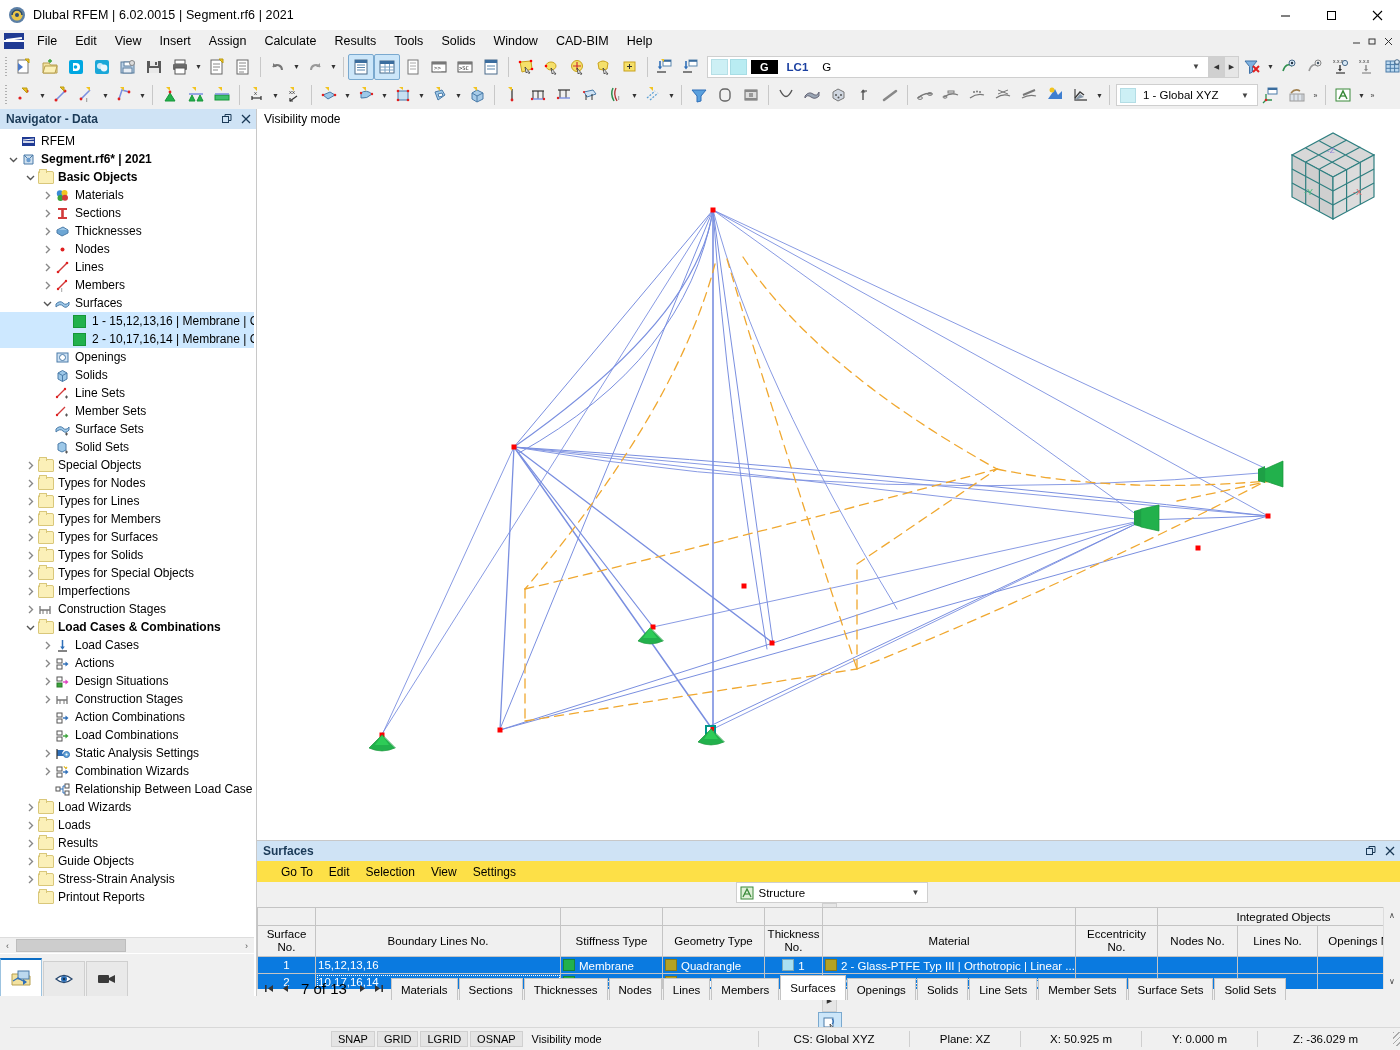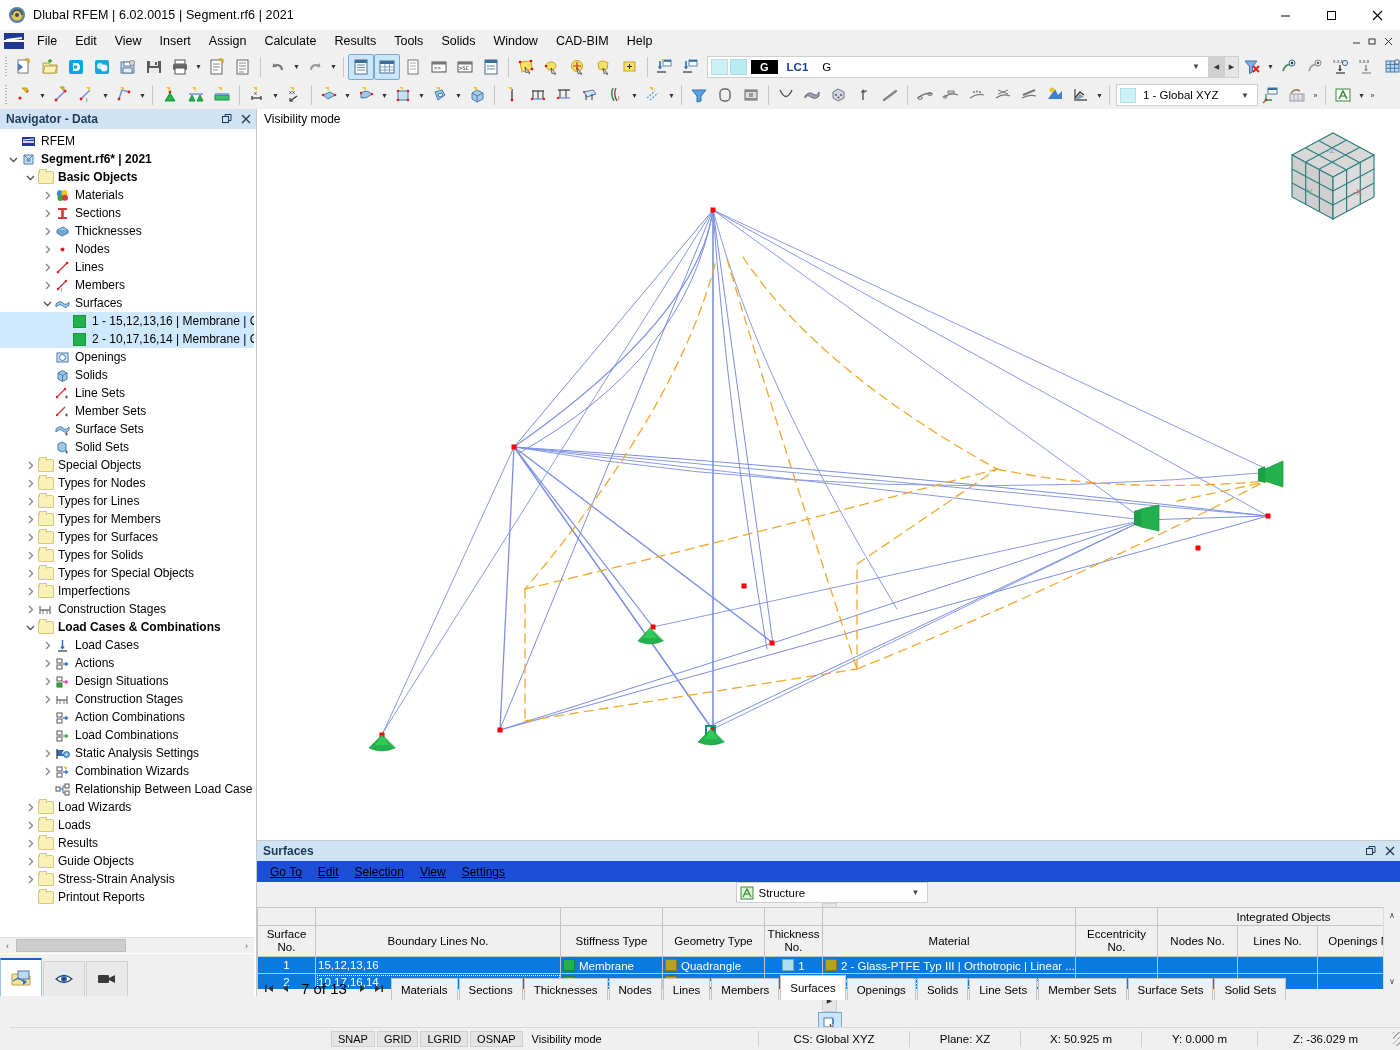--- a/index.html
+++ b/index.html
@@ -96,21 +96,21 @@
   
   .view{position:absolute;left:257px;top:109px;width:1143px;height:731px;background:#fff;
     border-bottom:1px solid #c8c8c8;overflow:hidden;}
   .vis-mode{position:absolute;left:7px;top:3px;font-size:12px;color:#000;}
   .navcube{position:absolute;right:12px;top:12px;width:110px;height:110px;}
 
   
   .tpanel{position:absolute;left:257px;top:841px;width:1143px;height:159px;background:#f0f0f0;}
   .tp-head{height:20px;background:#cfe3f5;display:flex;align-items:center;padding:0 2px 0 6px;}
   .tp-head-title{font-size:12px;font-weight:bold;color:#1b3a57;}
-  .tp-menu{height:21px;display:flex;align-items:center;background:#1d4ed8;padding-left:5px;text-decoration:underline;}
+  .tp-menu{height:21px;display:flex;align-items:center;background:#fde047;padding-left:16px;}
   .tp-menu .menu-item{padding:2px 8px;font-size:12px;}
   .tp-toolbar{height:25px;display:flex;align-items:center;background:#f0f0f0;padding-left:2px;gap:0;flex-direction:column;}
   .tcombo{height:19px;display:flex;align-items:center;background:#fff;border:1px solid #cfcfcf;flex:none;}
   .tcombo .tc-icon{width:15px;height:15px;margin:0 4px 0 3px;display:flex;align-items:center;justify-content:center;}
   .tc-label{font-size:11.5px;}
   .tc-caret{margin-left:auto;font-size:8px;color:#444;padding:0 7px;}
   .tbtn-s{width:22px;height:21px;display:flex;align-items:center;justify-content:center;flex:none;border:1px solid transparent;}
   .tbtn-s.on{background:#cce6f9;border:1px solid #7aa9cf;}
   .tbtn-s.dis{opacity:.38;}
 

